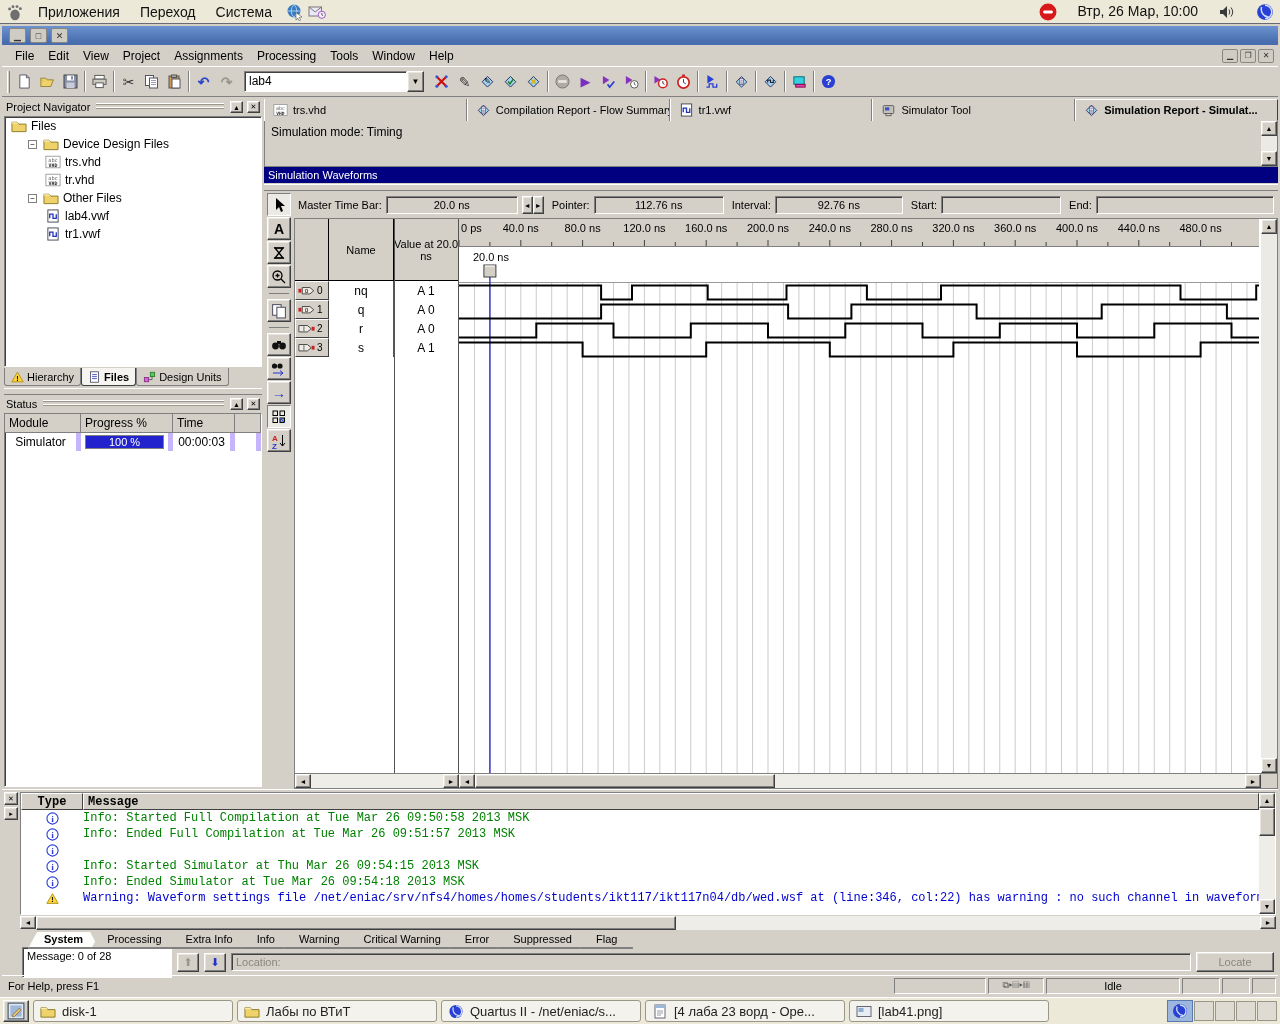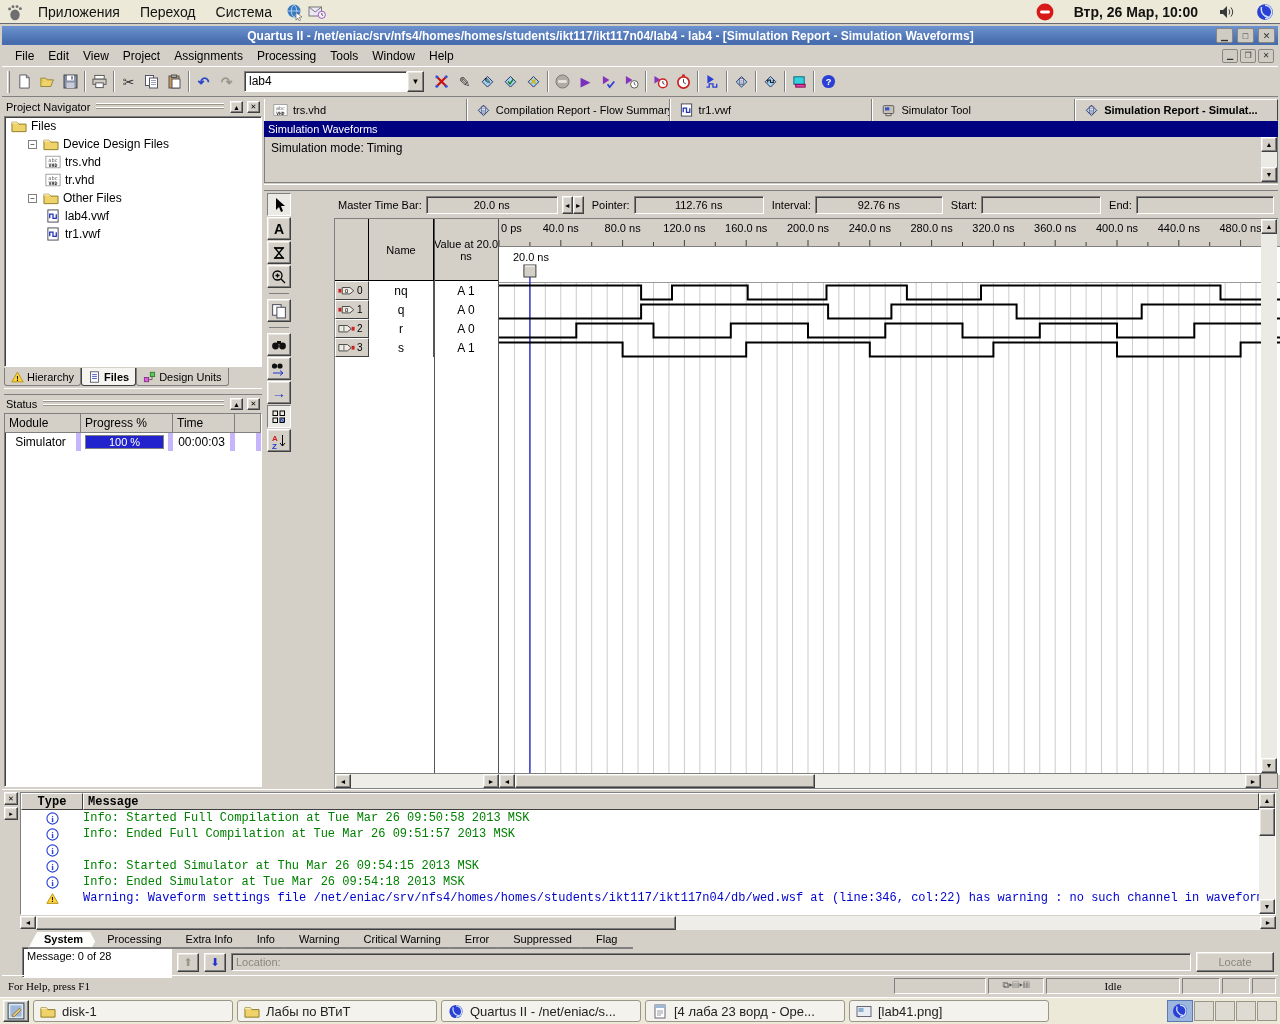--- a/index.html
+++ b/index.html
@@ -19,21 +19,21 @@
   .pressed { border-color:#808080 #ffffff #ffffff #808080; box-shadow:none;
              background:#eceae5; }
   .vsep { width:2px; align-self:stretch; margin:1px 2px;
           border-left:1px solid #808080; border-right:1px solid #fff; }
 
   
   #gnome-panel { top:0; left:0; width:1280px; height:24px; background:#ece9d8;
     border-bottom:1px solid #9a968a; display:flex; align-items:center; gap:4px; padding:0 6px; }
   #gnome-panel .gmenu { font-size:14px; color:#111; padding:2px 10px; }
   #gnome-panel .gicon svg { width:18px; height:18px; display:block; }
-  #gnome-right { margin-left:auto; display:flex; align-items:center; gap:20px;font-weight:bold; }
+  #gnome-right { margin-left:auto; display:flex; gap:20px; }
   #gnome-clock { font-size:14px; color:#111; }
 
   
   #qwin { top:24px; left:0; width:1280px; height:973px;
     border:2px solid #d4d0c8; outline:1px solid #6a6a75; background:#d4d0c8;
     display:flex; flex-direction:column; }
   #titlebar { height:19px; background:linear-gradient(180deg,#6c92cf 0%,#486dae 85%);
     display:flex; align-items:center; padding:0 3px; gap:4px; }
   #titlebar .title { flex:1; text-align:center; color:#fff; font-weight:bold; font-size:12px;
     white-space:nowrap; overflow:hidden; }
@@ -105,21 +105,21 @@
   #mtbrow { height:26px; display:flex; align-items:center; gap:4px; padding:0 4px; font-size:11px; }
   .mtbfield { height:18px; display:flex; align-items:center; justify-content:center; font-size:11px; }
   .spinh { display:flex; }
 
   #waveouter { flex:1; display:flex; min-height:0; }
   #vtools { width:30px; display:flex; flex-direction:column; align-items:center; gap:1px; padding-top:1px; }
   .vtbtn { width:24px; height:23px; font-size:13px; font-weight:bold; }
   .vtbtn svg { width:16px; height:16px; }
   .vtsep { height:5px; width:20px; border-bottom:1px solid #808080; margin-bottom:4px; }
 
-  #waveright { flex:1; display:flex; flex-direction:column; min-width:0;margin-left:40px; }
+  #waveright { flex:1; display:flex; flex-direction:column; min-width:0; }
   #wavemain { flex:1; display:flex; border:1px solid #808080; border-bottom:none; min-height:0; }
   #sigtable { width:164px; position:relative; background:#fff; border-right:1px solid #000;
     flex:none; }
   #sighead { display:grid; grid-template-columns:34px 65px 65px; height:62px; }
   #sighead .shc { background:#d4d0c8; border-right:1px solid #000; border-bottom:1px solid #000;
     display:flex; align-items:center; justify-content:center; text-align:center; font-size:11px; }
   .sigrow { display:grid; grid-template-columns:34px 65px 65px; height:19px; }
   .sigrow .handle { background:#d4d0c8; border:1px solid; border-color:#fff #404040 #404040 #fff;
     display:flex; align-items:center; gap:2px; padding:0 2px; font-size:10px; }
   .sigrow .handle svg { width:17px; height:9px; }
@@ -167,21 +167,21 @@
   #msgctrl { height:26px; display:flex; align-items:center; gap:5px; padding:2px 2px; }
   #msgcounter { width:150px; height:31px; padding:2px 4px; font-size:11px; }
   .arrbtn { width:22px; height:19px; font-size:11px; }
   #loc { flex:1; height:18px; padding:2px 4px; color:#8a867e; font-size:11px; }
   #locate { width:78px; height:20px; color:#8a867e; font-size:11px; }
 
   
   #statusbar { height:20px; border-top:1px solid #fff; display:flex; align-items:center;
     padding:1px 2px; gap:2px; font-size:11px; }
   #statusbar .sbox { height:16px; display:flex; align-items:center; justify-content:center;
-    border:1px solid; border-color:#808080 #fff #fff #808080; padding:0 4px;font-family:Liberation Serif, serif; }
+    border:1px solid; border-color:#808080 #fff #fff #808080; padding:0 4px; }
   #sb-help { flex:1; border:none !important; justify-content:flex-start !important; }
 
   
   #taskbar { top:997px; left:0; width:1280px; height:27px; background:#ece9d8;
     border-top:1px solid #fff; display:flex; align-items:center; gap:4px; padding:0 3px; }
   .tkbtn { width:200px; height:22px; background:#f4f2ec; border:1px solid #9a968a;
     border-radius:3px; display:flex; align-items:center; gap:6px; padding:0 6px; font-size:13px;
     color:#222; white-space:nowrap; overflow:hidden; }
   .tkbtn svg { width:16px; height:15px; flex:none; }
   #tk-desk { width:26px; height:22px; display:flex; align-items:center; justify-content:center; }
@@ -246,21 +246,20 @@
 
 <div id="qwin" class="abs">
 
   <div id="titlebar">
     <span class="gicon" style="display: inline-flex; align-items: center;">
         <svg viewBox="0 0 16 16">
           <circle cx="8" cy="8" r="7" fill="#2a3fd4"></circle>
           <path d="M8 2a6 6 0 0 1 0 12M5 3.5a7 7 0 0 0 6 9" stroke="#cfe0ff" stroke-width="1.3" fill="none"></path>
         </svg>
       </span>
-    <span class="title">Quartus II - /net/eniac/srv/nfs4/homes/homes/students/ikt117/ikt117n04/lab4 - lab4 - [Simulation Report - Simulation Waveforms]</span>
     <span class="wbtn">▁</span>
     <span class="wbtn">□</span>
     <span class="wbtn">✕</span>
   </div>
 
   <div id="menubar">
     <span class="gicon" style="display: inline-flex; align-items: center;">
         <svg viewBox="0 0 16 16">
           <circle cx="8" cy="8" r="7" fill="#2a3fd4"></circle>
           <path d="M8 2a6 6 0 0 1 0 12M5 3.5a7 7 0 0 0 6 9" stroke="#cfe0ff" stroke-width="1.3" fill="none"></path>
@@ -683,29 +682,29 @@
             <span style="display: inline-flex; align-items: center;">
               <svg viewBox="0 0 17 16">
                 <rect x="4.2" y="4.2" width="8.5" height="8.5" transform="rotate(45 8.5 8.5)" fill="#9fd4ee" stroke="#336"></rect>
                 <rect x="6" y="4.5" width="5" height="7" fill="#fff" stroke="#336" stroke-width="0.7"></rect>
                 <path d="M7 6.5h3M7 8.5h3M7 10h3" stroke="#447" stroke-width="0.7"></path>
               </svg>
             </span>
             <span>Simulation Report - Simulat...</span>
           </div>
         </div>
-      <div id="navybar">
-        <span>Simulation Waveforms</span>
-      </div>
       <div id="simmode">
         <div class="smtext">Simulation mode: Timing</div>
         <div class="vscroll-mini">
           <span class="sbtn btn raised">▲</span>
           <span class="sbtn btn raised">▼</span>
         </div>
+      </div>
+      <div id="navybar">
+        <span>Simulation Waveforms</span>
       </div>
       <div class="hsplit"></div>
 
       <div id="waveouter">
         <div id="vtools">
             <span class="vtbtn btn sunken pressed">
               <span style="display: inline-flex; align-items: center;">
                 <svg viewBox="0 0 16 16">
                   <path d="M5 1v12l3-3 2 5 2-1-2-5h4z" fill="#000"></path>
                 </svg>

